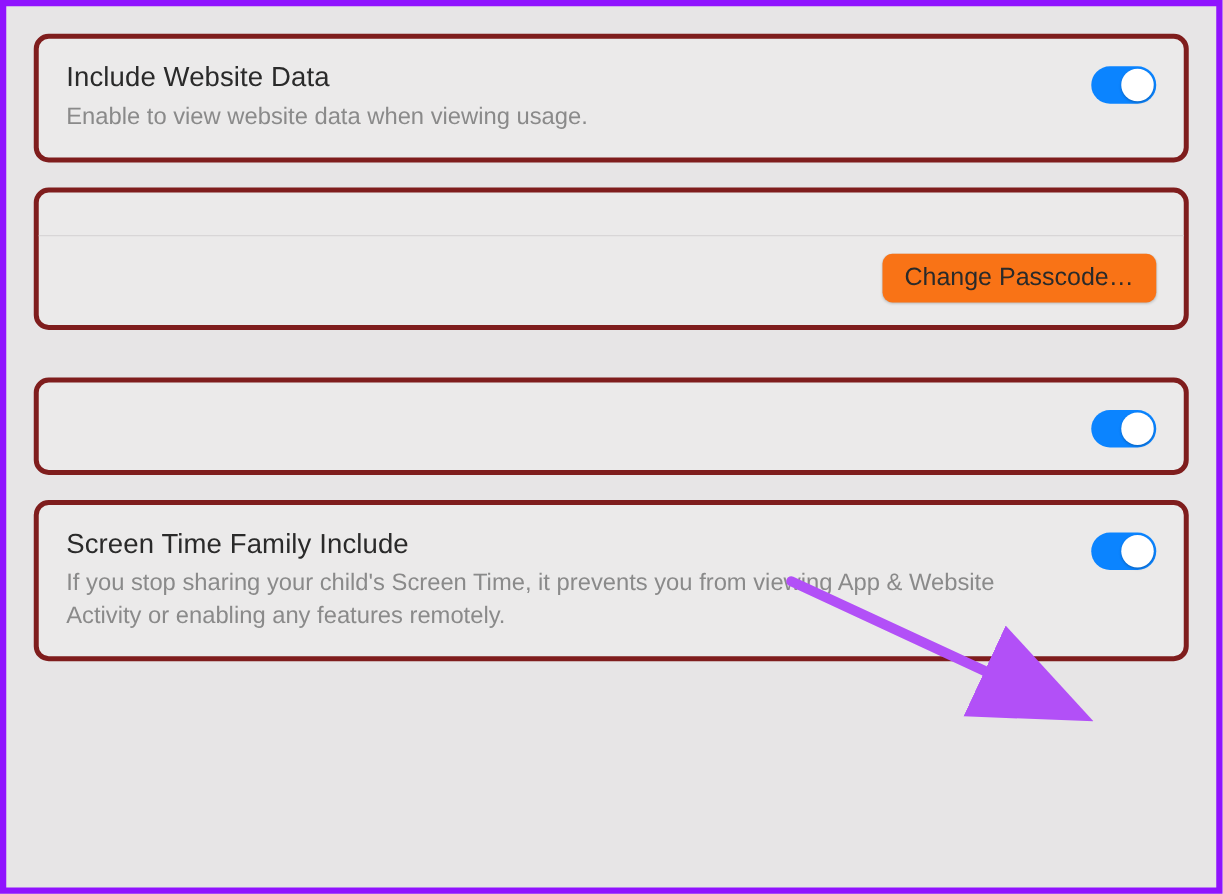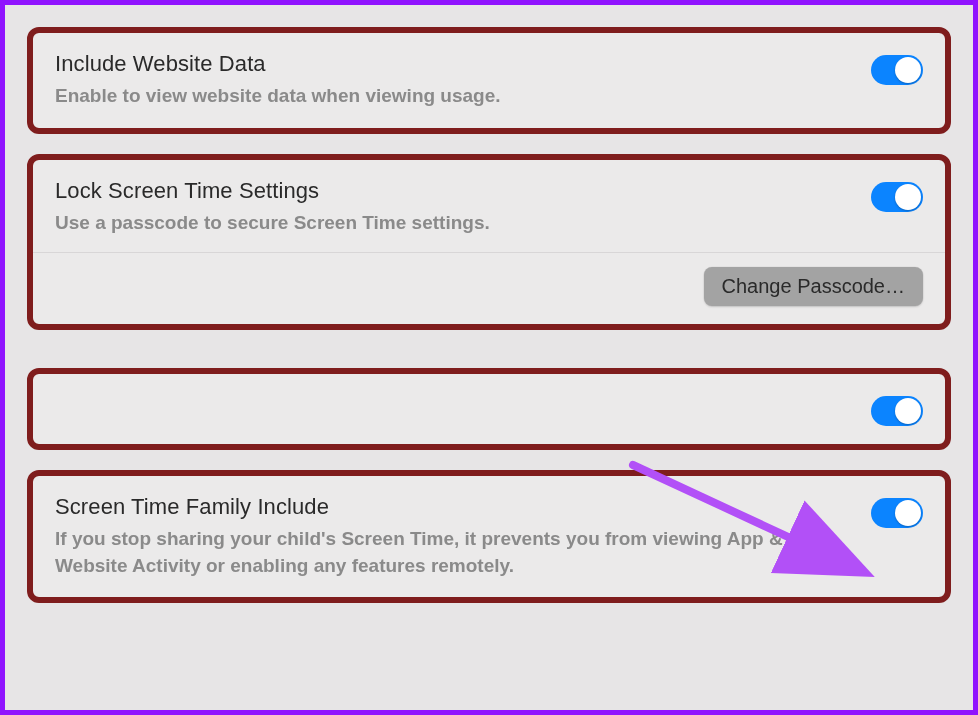--- a/index.html
+++ b/index.html
@@ -11,21 +11,21 @@
     body {
       width: 978px;
       height: 715px;
       background: #e7e5e6;
       border: 5px solid #9013fe;
       padding: 22px 22px;
       position: relative;
     }
     .card {
       background: #ebeaea;
-      border: 6px solid #7f1d1d;
+      border: 4px solid #7f1d1d;
       border-radius: 12px;
       padding: 18px 22px;
       margin-bottom: 20px;
     }
     .gap-large {
       margin-bottom: 38px;
     }
     .row {
       display: flex;
       align-items: flex-start;
@@ -37,21 +37,21 @@
     }
     .title {
       font-size: 22px;
       font-weight: 400;
       color: #2a2a2a;
       margin-bottom: 6px;
       letter-spacing: 0.1px;
     }
     .subtitle {
       font-size: 19px;
-      font-weight: 700;
+      font-weight: 400;
       color: #8a8a8a;
       line-height: 1.4;
     }
     .toggle {
       width: 52px;
       height: 30px;
       background: #0b84ff;
       border-radius: 30px;
       position: relative;
       flex-shrink: 0;
@@ -75,21 +75,21 @@
       margin: 16px -22px 14px -22px;
       padding: 0 22px;
       border: none;
     }
     .button-row {
       display: flex;
       justify-content: flex-end;
       margin-top: 4px;
     }
     .btn {
-      background: #a3a3a3;
+      background: #f97316;
       border: none;
       border-radius: 8px;
       padding: 8px 18px;
       font-size: 20px;
       color: #2a2a2a;
       cursor: pointer;
       box-shadow: 0 1px 2px rgba(0,0,0,0.15), 0 0 0 0.5px rgba(0,0,0,0.05);
     }
     .arrow {
       position: absolute;
@@ -107,27 +107,20 @@
   <div class="row">
     <div class="text-block">
       <div class="title">Include Website Data</div>
       <div class="subtitle">Enable to view website data when viewing usage.</div>
     </div>
     <div class="toggle"></div>
   </div>
 </div>
 
 <div class="card gap-large">
-  <div class="row">
-    <div class="text-block">
-      <div class="title">Lock Screen Time Settings</div>
-      <div class="subtitle">Use a passcode to secure Screen Time settings.</div>
-    </div>
-    <div class="toggle"></div>
-  </div>
   <hr class="divider">
   <div class="button-row">
     <button class="btn">Change Passcode…</button>
   </div>
 </div>
 
 <div class="card">
   <div class="row">
     <div class="text-block">
     </div>

